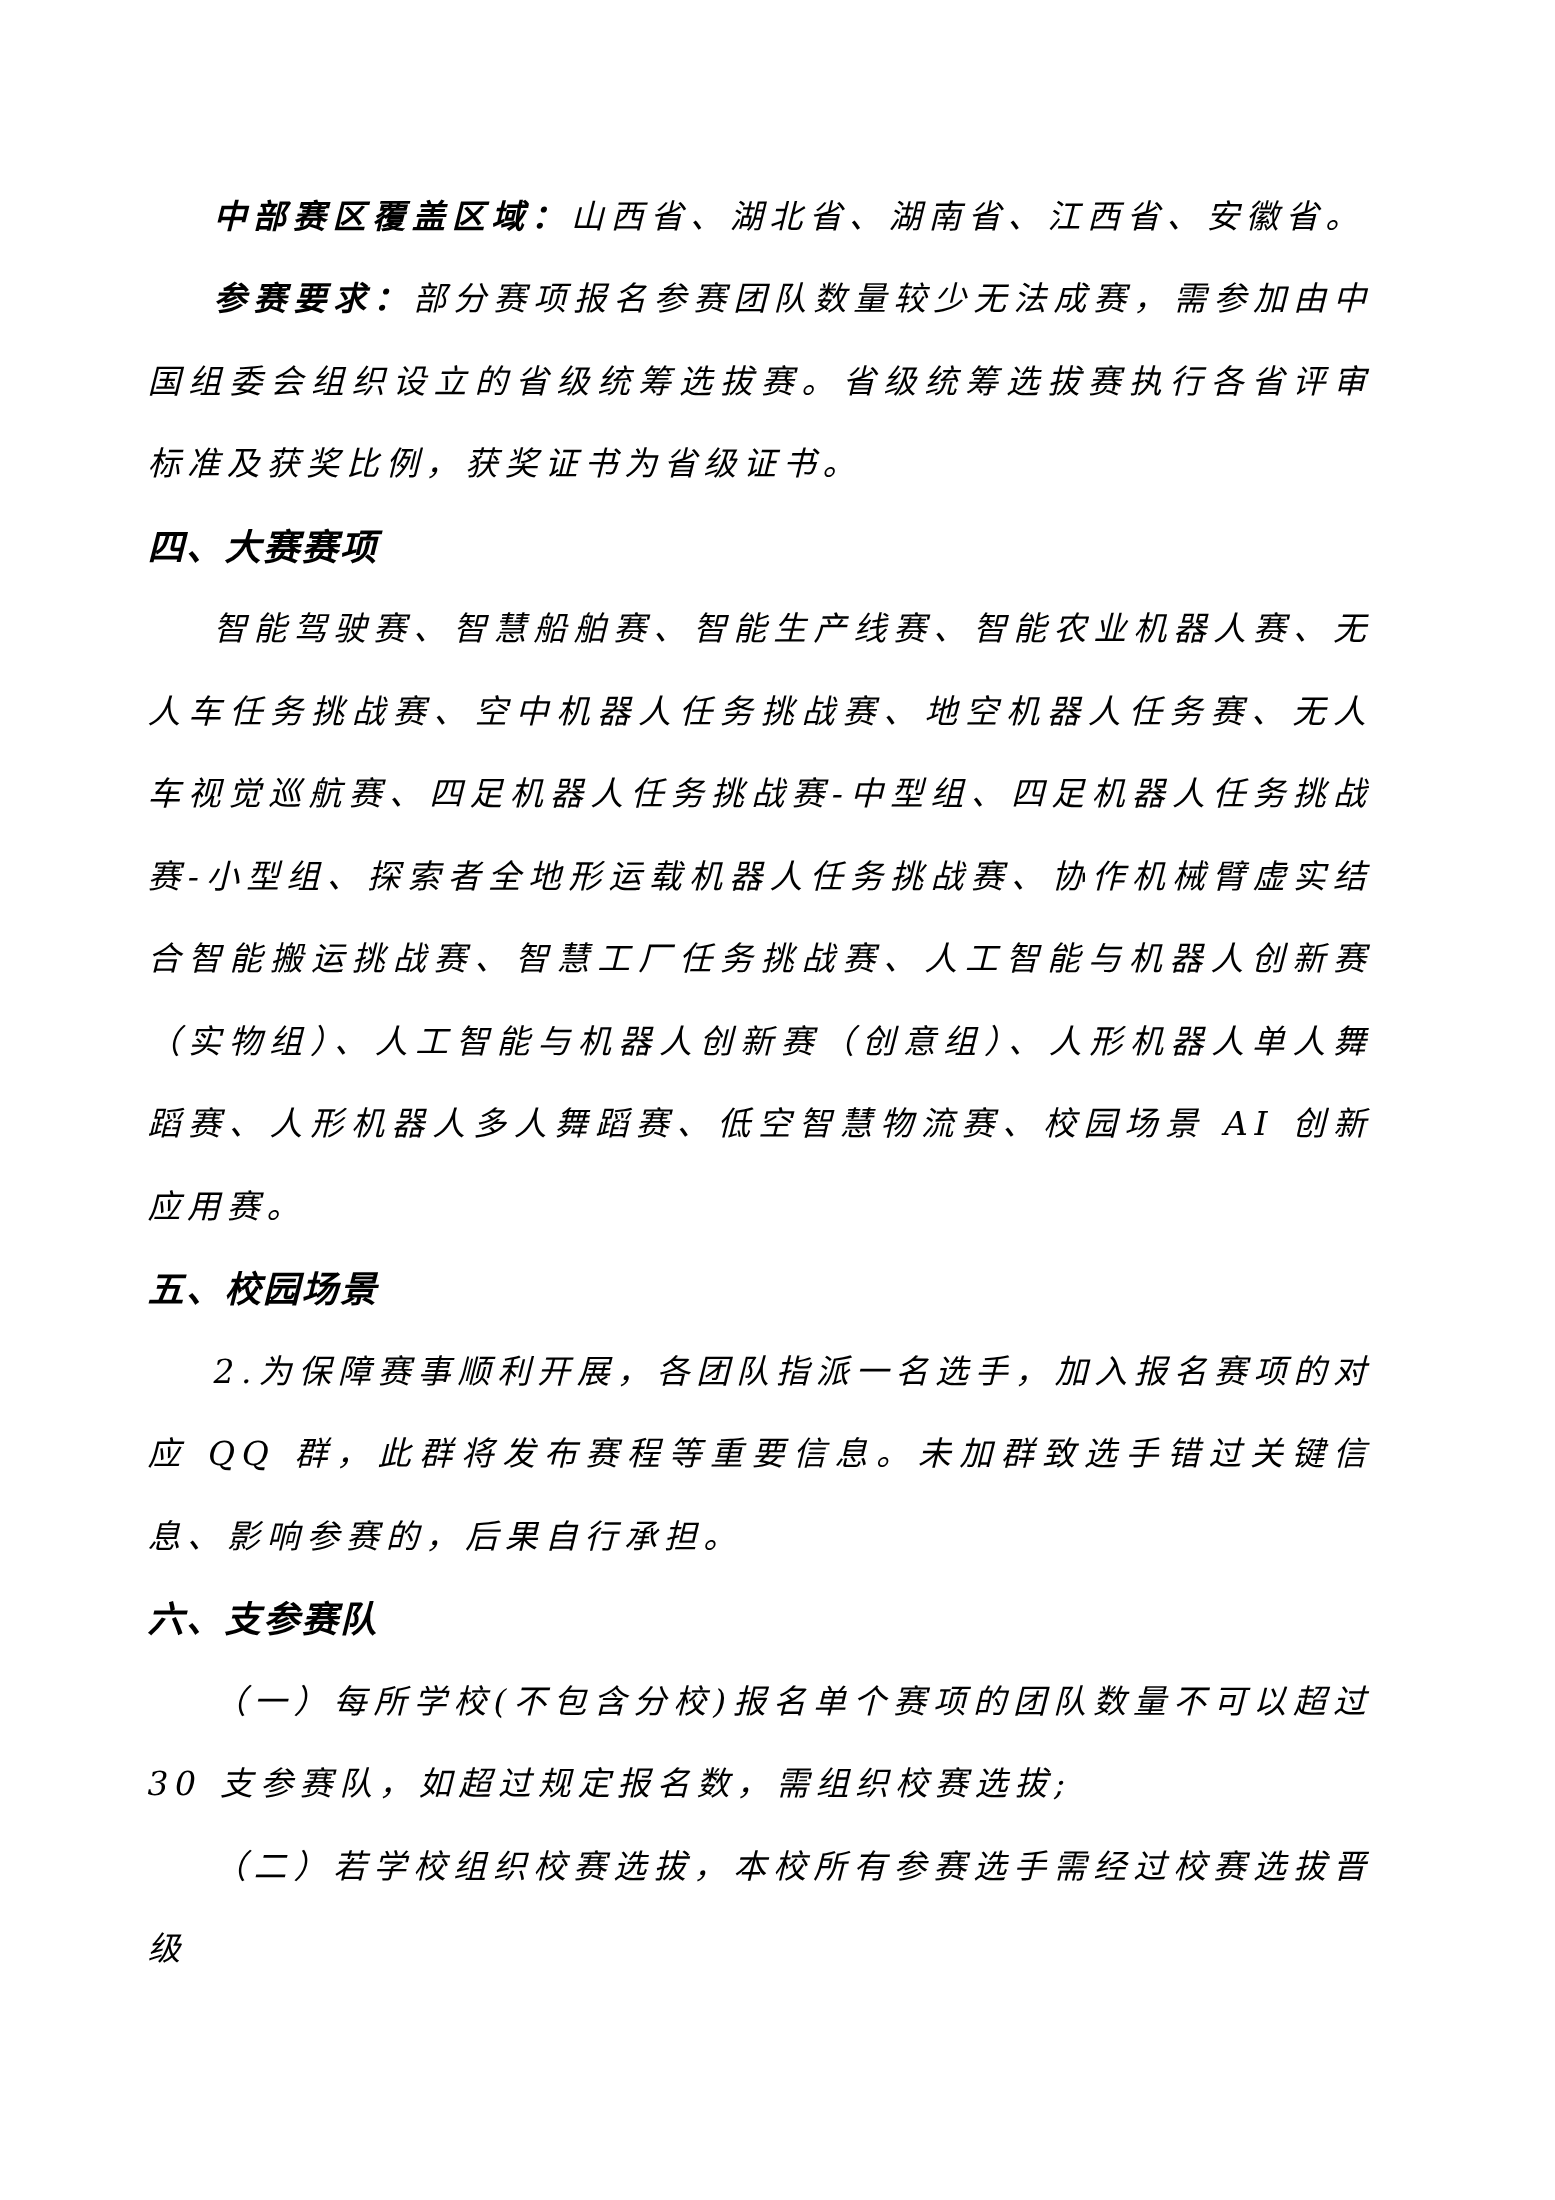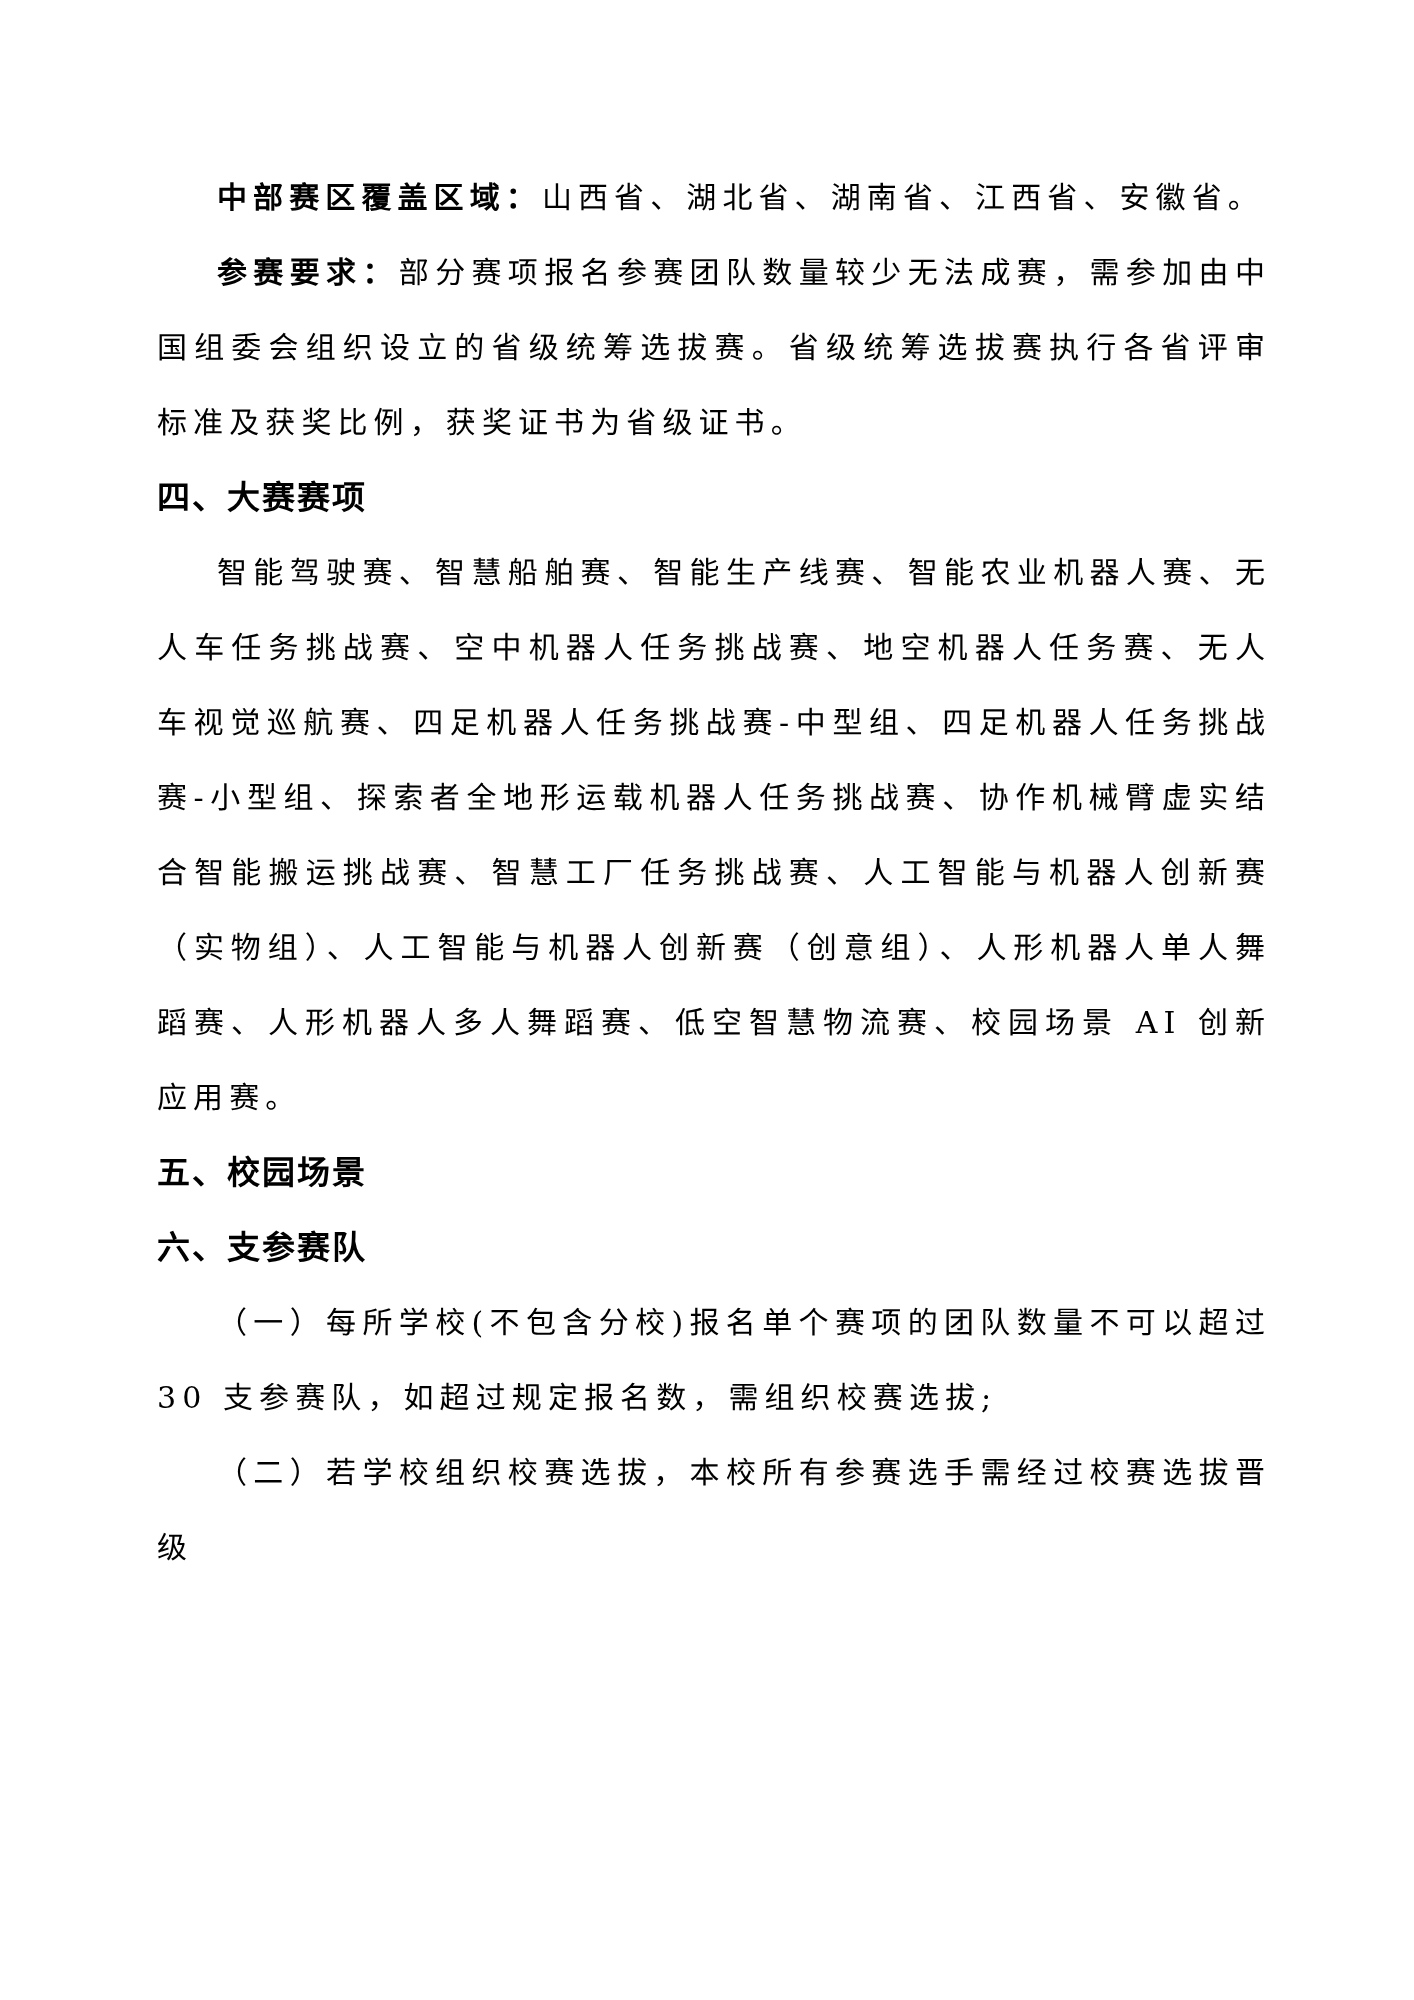--- a/index.html
+++ b/index.html
@@ -10,23 +10,24 @@
   body {
     position: relative;
     width: 1414px;
     height: 2000px;
     overflow: hidden;
     font-family: "DejaVu Serif", "Liberation Serif", serif;
     color: #000000;
   }
   .page {
     position: absolute;
-    left: 157px;
+    left: 134px;
     top: 160px;
     width: 1114px;
+    font-style: italic;
   }
   .para {
     margin: 0;
     font-size: 30px;
     line-height: 75px;
     letter-spacing: 6.1px;
     text-align: justify;
     text-indent: 60px;
     word-break: break-word;
   }
@@ -52,20 +53,21 @@
 
   <p class="para"><span class="lead">参赛要求：</span><span>部分赛项报名参赛团队数量较少无法成赛，需参加由中国组委会组织设立的省级统筹选拔赛。省级统筹选拔赛执行各省评审标准及获奖比例，获奖证书为省级证书。</span></p>
 
   <h2 class="heading">四、大赛赛项</h2>
 
   <p class="para">智能驾驶赛、智慧船舶赛、智能生产线赛、智能农业机器人赛、无人车任务挑战赛、空中机器人任务挑战赛、地空机器人任务赛、无人车视觉巡航赛、四足机器人任务挑战赛-中型组、四足机器人任务挑战赛-小型组、探索者全地形运载机器人任务挑战赛、协作机械臂虚实结合智能搬运挑战赛、智慧工厂任务挑战赛、人工智能与机器人创新赛（实物组）、人工智能与机器人创新赛（创意组）、人形机器人单人舞蹈赛、人形机器人多人舞蹈赛、低空智慧物流赛、校园场景 AI 创新应用赛。</p>
 
   <h2 class="heading">五、校园场景</h2>
 
 
+  <p class="para">2.为保障赛事顺利开展，各团队指派一名选手，加入报名赛项的对应 QQ 群，此群将发布赛程等重要信息。未加群致选手错过关键信息、影响参赛的，后果自行承担。</p>
 
   <h2 class="heading">六、支参赛队</h2>
 
   <p class="para">（一）每所学校(不包含分校)报名单个赛项的团队数量不可以超过 30 支参赛队，如超过规定报名数，需组织校赛选拔;</p>
 
   <p class="para">（二）若学校组织校赛选拔，本校所有参赛选手需经过校赛选拔晋级</p>
 
 </div>
 
 </body></html>

